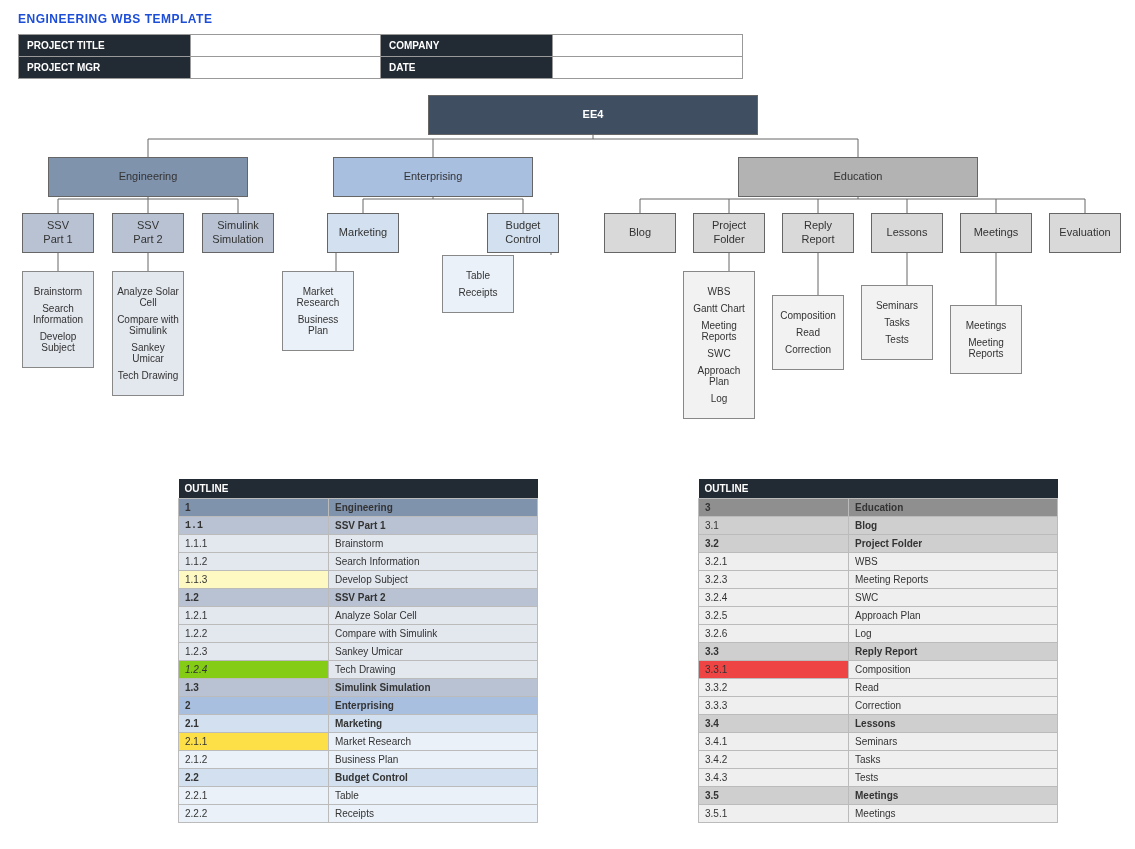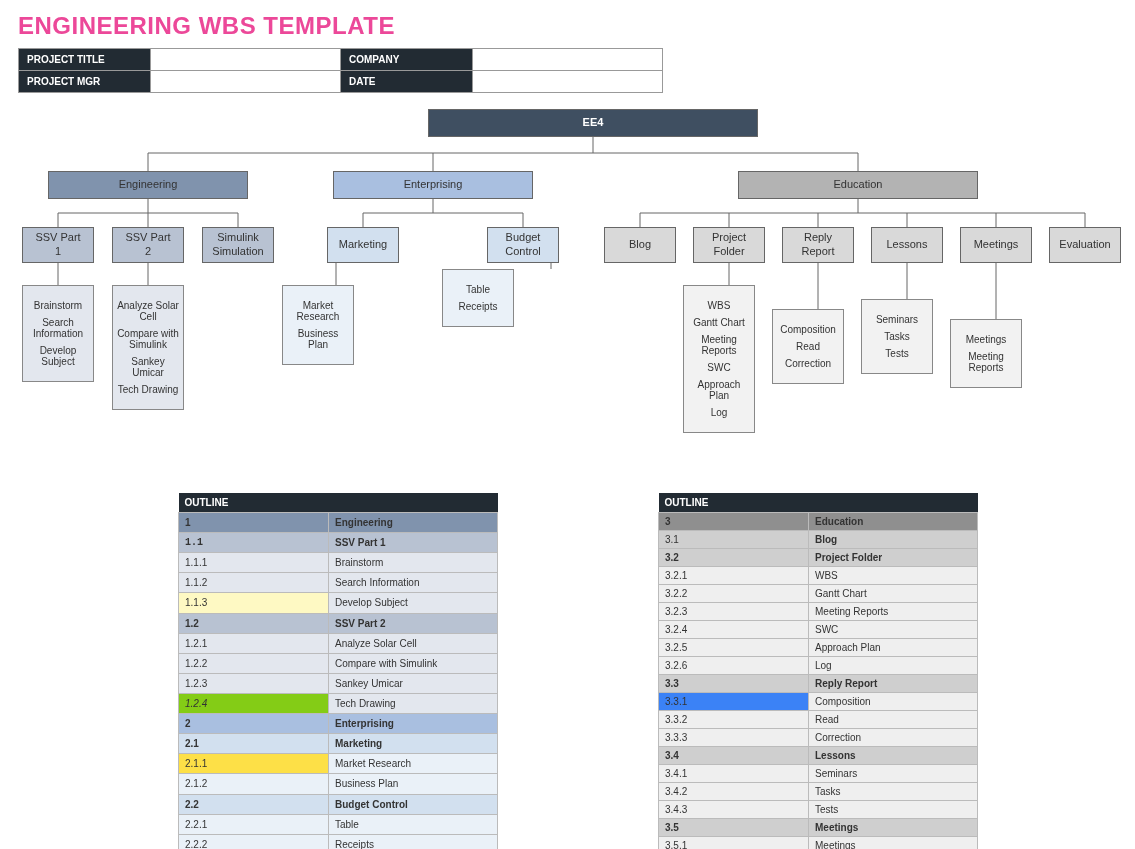--- a/index.html
+++ b/index.html
@@ -6,83 +6,83 @@
   body {
     margin: 0;
     font-family: Arial, Helvetica, sans-serif;
     font-size: 10px;
     background: #fff;
     color: #333;
     width: 1135px;
   }
   .wrap { padding: 12px 18px; }
   h1 {
-    font-size: 24px;
+    font-size: 12px;
     font-weight: 700;
-    color: #ec4899;
+    color: #1d4ed8;
     letter-spacing: 0.5px;
     margin: 0 0 8px 0;
   }
   
   .meta {
     border-collapse: collapse;
     margin-bottom: 16px;
   }
   .meta td {
     border: 1px solid #999;
     height: 22px;
     padding: 0 8px;
     font-size: 10px;
     font-weight: 700;
   }
   .meta .lbl {
     background: #222b33;
     color: #fff;
-    width: 132px;
+    width: 172px;
   }
   .meta .val {
     background: #fff;
     width: 190px;
   }
   
   .chart {
     position: relative;
     height: 370px;
     margin-bottom: 14px;
   }
   .node {
     position: absolute;
     border: 1px solid #666;
     display: flex;
     align-items: center;
     justify-content: center;
     text-align: center;
     font-size: 11px;
     line-height: 1.25;
-    padding: 8px;
+    padding: 19px;
   }
   .leaf {
     position: absolute;
     border: 1px solid #888;
     background: #f7f7f7;
     font-size: 10px;
     text-align: center;
     padding: 8px 4px;
   }
   .leaf div { margin: 6px 0; }
   .lines { position: absolute; inset: 0; pointer-events: none; }
   .lines line { stroke: #666; stroke-width: 1; }
   
   .outlines {
     display: flex;
     gap: 160px;
     padding-left: 160px;
   }
   .outline {
-    width: 320px;
+    width: 360px;
     border-collapse: collapse;
   }
   .outline th {
     background: #222b33;
     color: #fff;
     text-align: left;
     font-size: 10px;
     font-weight: 700;
     padding: 4px 6px;
   }
@@ -262,20 +262,24 @@
           </tr>
           <tr>
             <td class="num" style="background: rgb(227, 231, 238);">1.2.3</td>
             <td style="background: rgb(227, 231, 238);">Sankey Umicar</td>
           </tr>
           <tr>
             <td class="num" style="background: #84cc16; font-style: italic;">1.2.4</td>
             <td style="background: rgb(227, 231, 238);">Tech Drawing</td>
           </tr>
           <tr>
+            <td class="num" style="background: rgb(184, 194, 210); font-weight: 700;">1.3</td>
+            <td style="background: rgb(184, 194, 210); font-weight: 700;">Simulink Simulation</td>
+          </tr>
+          <tr>
             <td class="num" style="background: rgb(169, 191, 224); font-weight: 700;">2</td>
             <td style="background: rgb(169, 191, 224); font-weight: 700;">Enterprising</td>
           </tr>
           <tr>
             <td class="num" style="background: rgb(210, 224, 239); font-weight: 700; margin-top: 48px;">2.1</td>
             <td style="background: rgb(210, 224, 239); font-weight: 700;">Marketing</td>
           </tr>
           <tr>
             <td class="num" style="background: #fde047;">2.1.1</td>
             <td style="background: rgb(234, 241, 248);">Market Research</td>
@@ -315,45 +319,41 @@
           </tr>
           <tr>
             <td class="num" style="background: rgb(207, 207, 207); font-weight: 700;">3.2</td>
             <td style="background: rgb(207, 207, 207); font-weight: 700;">Project Folder</td>
           </tr>
           <tr>
             <td class="num" style="background: rgb(239, 239, 239);">3.2.1</td>
             <td style="background: rgb(239, 239, 239);">WBS</td>
           </tr>
           <tr>
-            <td class="num" style="background: rgb(239, 239, 239);">3.2.2</td>
-            <td style="background: rgb(239, 239, 239);">Gantt Chart</td>
-          </tr>
-          <tr>
             <td class="num" style="background: rgb(239, 239, 239);">3.2.3</td>
             <td style="background: rgb(239, 239, 239);">Meeting Reports</td>
           </tr>
           <tr>
             <td class="num" style="background: rgb(239, 239, 239);">3.2.4</td>
             <td style="background: rgb(239, 239, 239);">SWC</td>
           </tr>
           <tr>
             <td class="num" style="background: rgb(239, 239, 239);">3.2.5</td>
             <td style="background: rgb(239, 239, 239);">Approach Plan</td>
           </tr>
           <tr>
             <td class="num" style="background: rgb(239, 239, 239);">3.2.6</td>
             <td style="background: rgb(239, 239, 239);">Log</td>
           </tr>
           <tr>
             <td class="num" style="background: rgb(207, 207, 207); font-weight: 700;">3.3</td>
             <td style="background: rgb(207, 207, 207); font-weight: 700;">Reply Report</td>
           </tr>
           <tr>
-            <td class="num" style="background: #3b82f6;">3.3.1</td>
+            <td class="num" style="background: #ef4444;">3.3.1</td>
             <td style="background: rgb(239, 239, 239);">Composition</td>
           </tr>
           <tr>
             <td class="num" style="background: rgb(239, 239, 239);">3.3.2</td>
             <td style="background: rgb(239, 239, 239);">Read</td>
           </tr>
           <tr>
             <td class="num" style="background: rgb(239, 239, 239);">3.3.3</td>
             <td style="background: rgb(239, 239, 239);">Correction</td>
           </tr>

